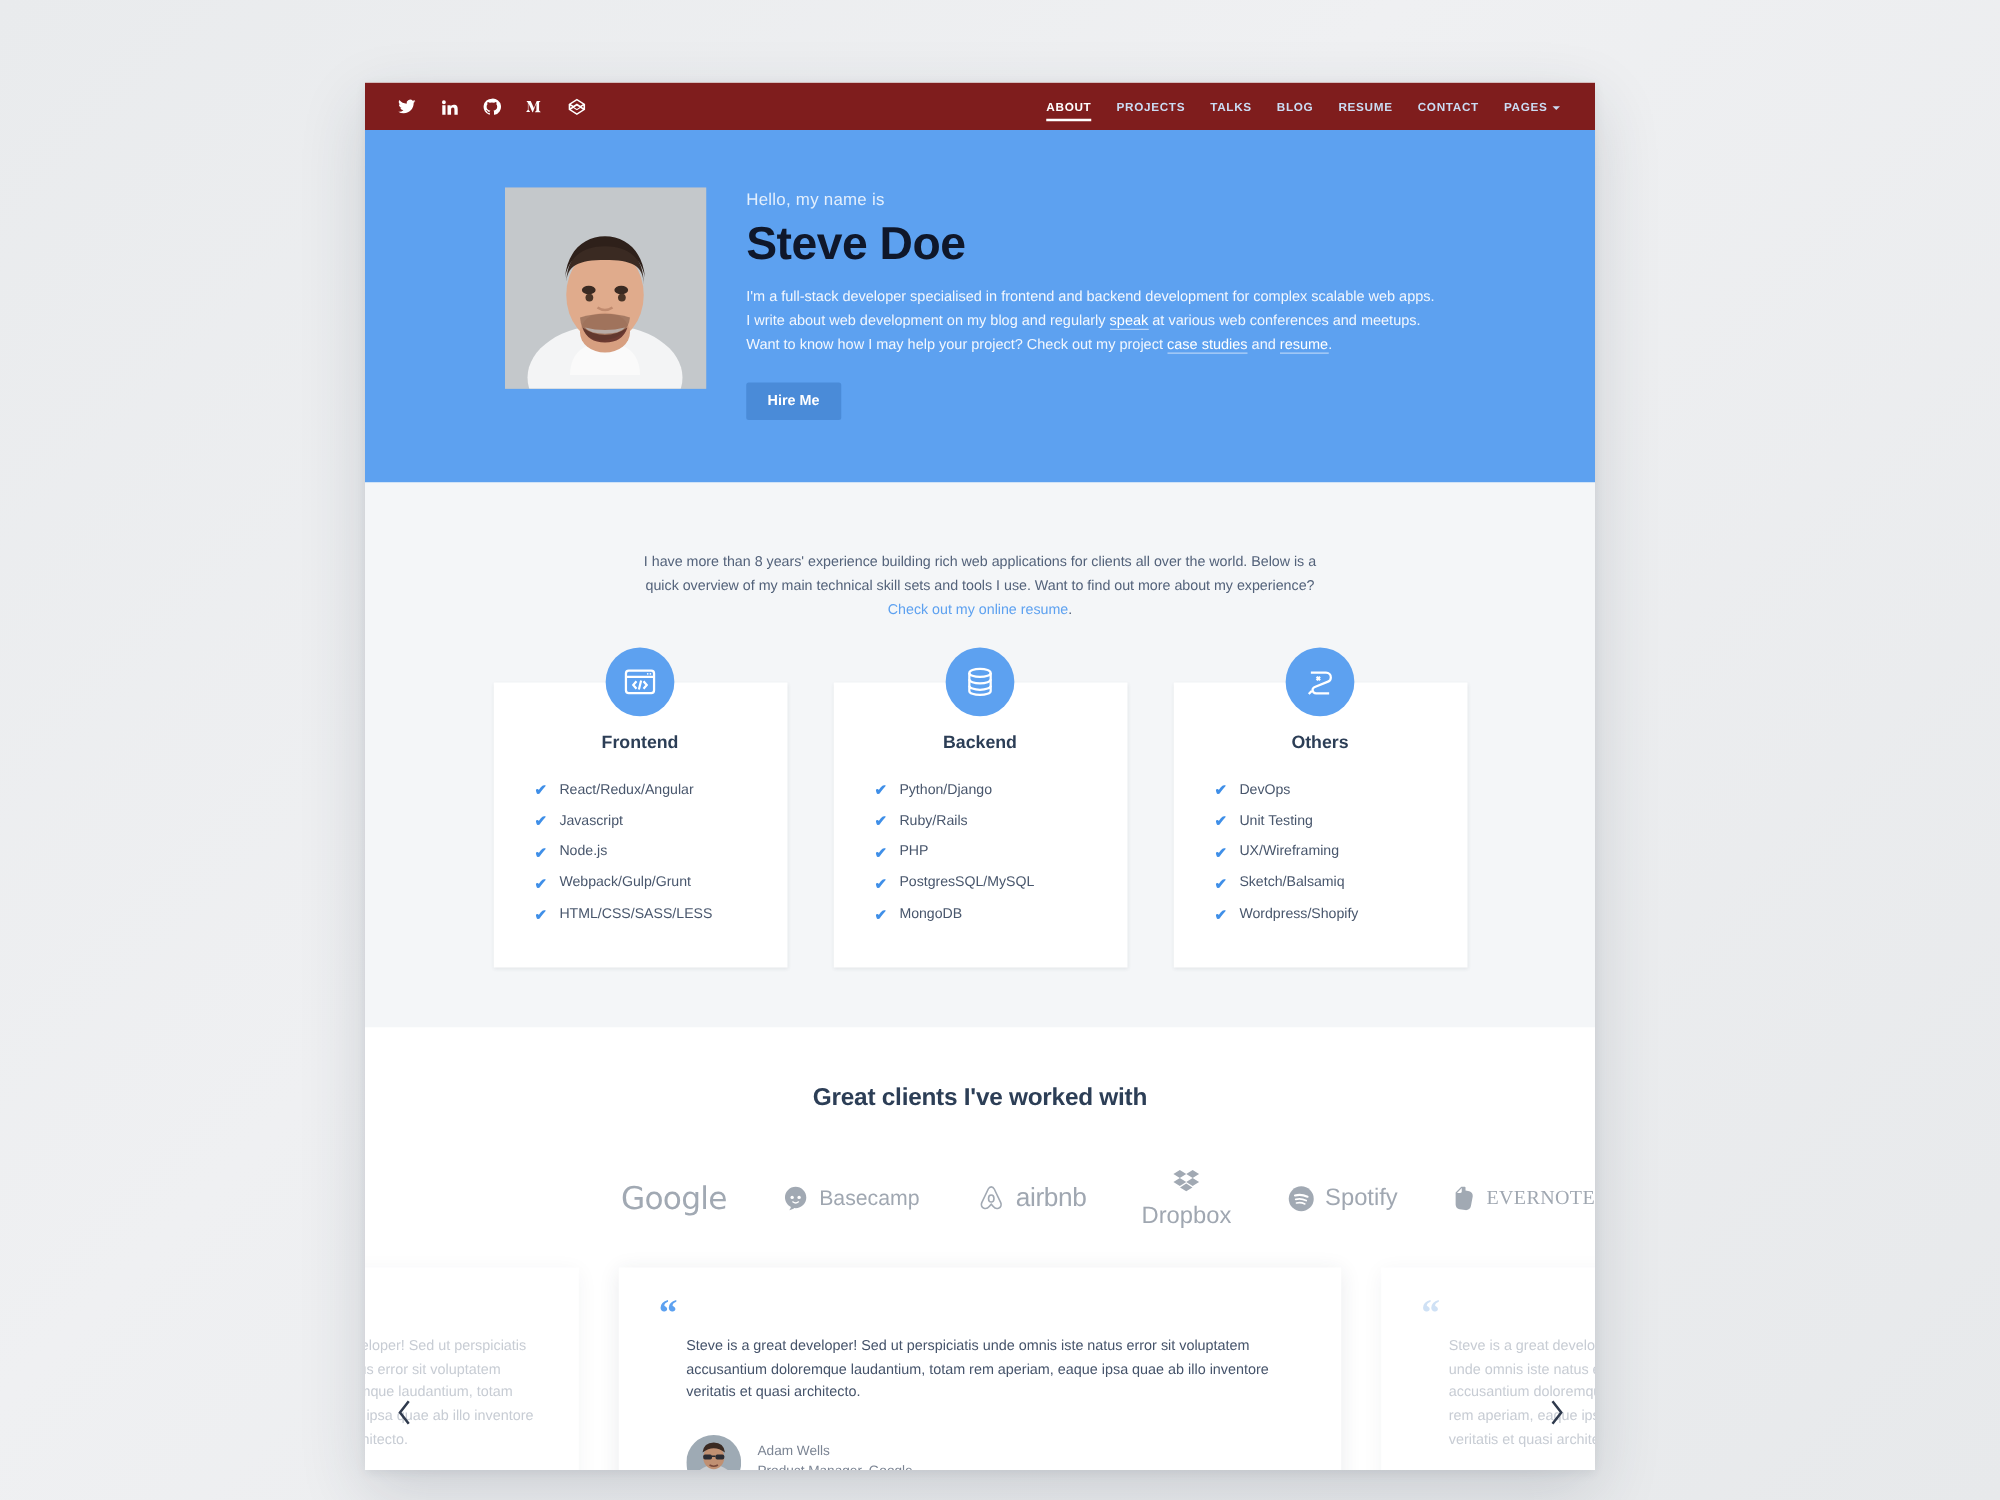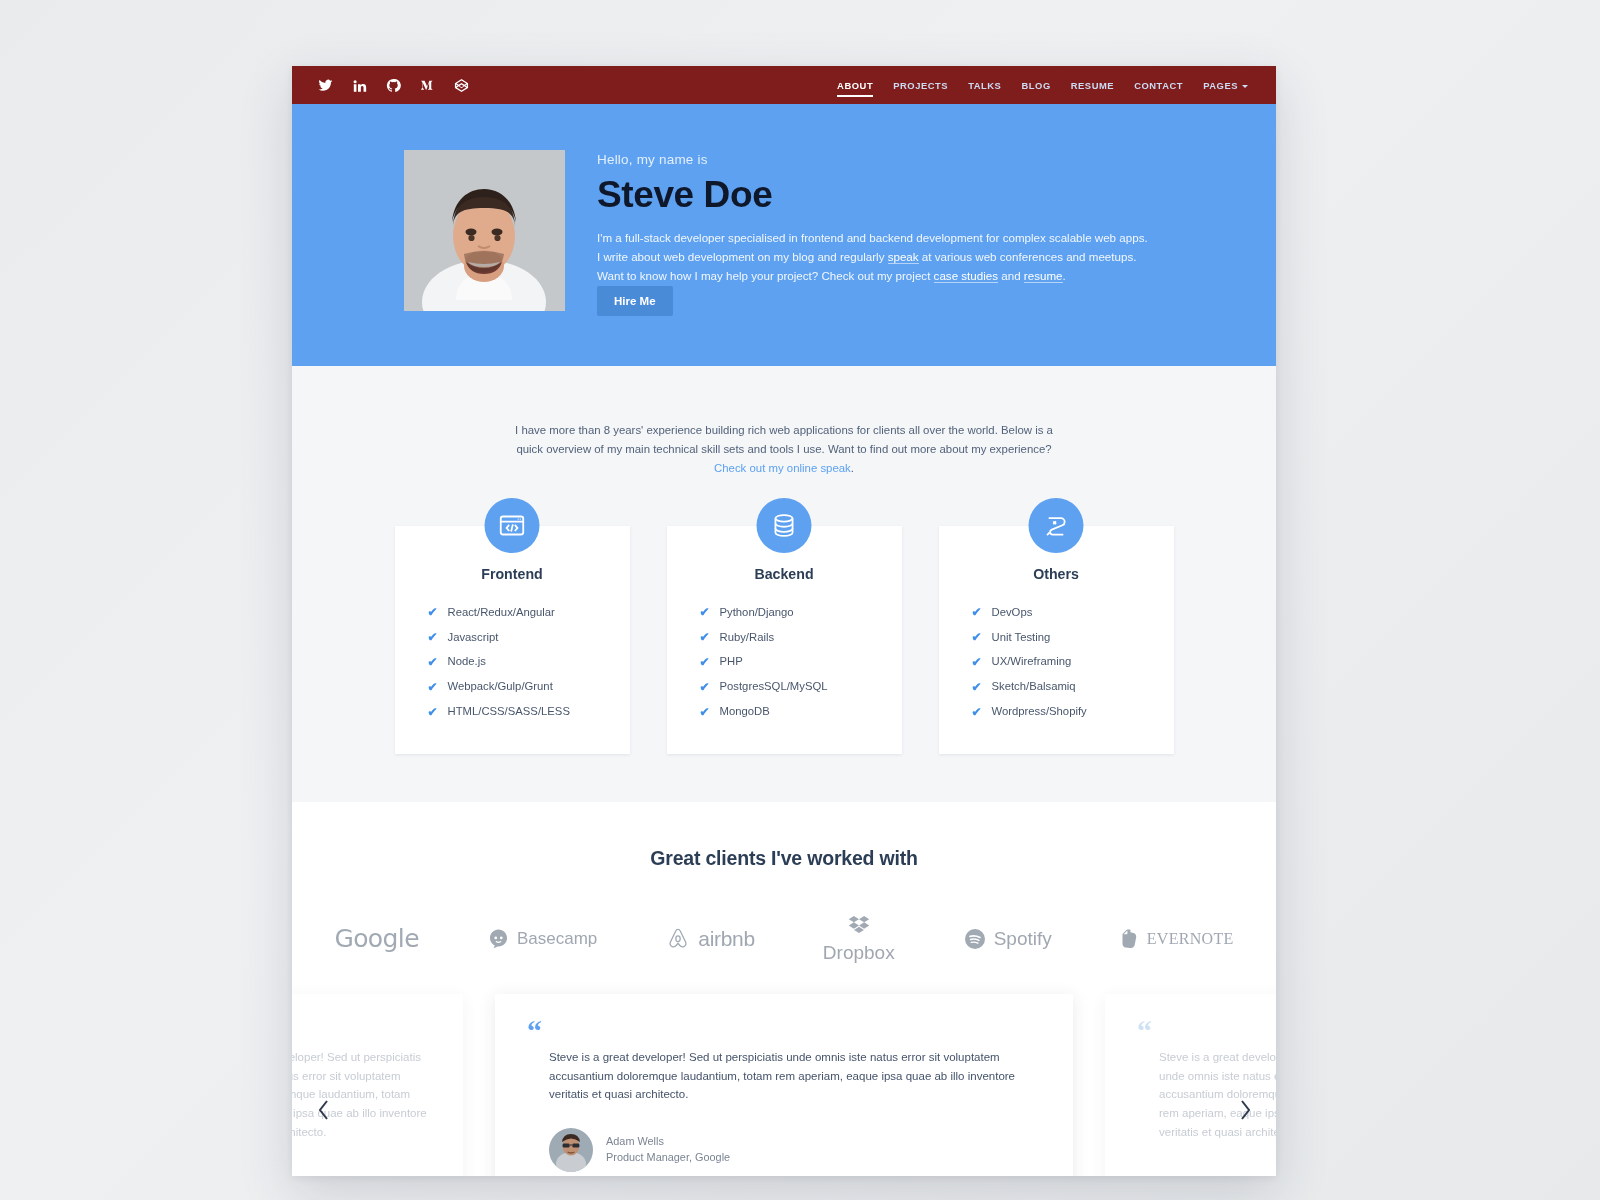--- a/index.html
+++ b/index.html
@@ -75,21 +75,21 @@
   }
   .hero-name {
     color: #0f172a; font-size: 37px; font-weight: 700;
     letter-spacing: -.4px; line-height: 1.08; margin-bottom: 14px;
   }
   .hero-desc {
     color: #f2f7fe; font-size: 11.6px; line-height: 1.63; max-width: 552px;
   }
   .hero-desc .lnk { color: #ffffff; text-decoration: none; border-bottom: 1px solid rgba(255,255,255,.55); }
   .hire {
-    display: inline-block; 
+    display: inline-block; margin-top: 20px;
     background: #4a8bd8; color: #ffffff;
     border: none; border-radius: 2px;
     font-size: 11.5px; font-weight: 700;
     padding: 9px 17px; cursor: pointer;
     font-family: inherit;
   }
 
   
   .skills {
     background: #f4f6f8; padding: 38px 0 48px 0;
@@ -129,22 +129,22 @@
   .card li {
     display: flex; align-items: center; gap: 9px;
     font-size: 11.3px; color: #48566c; line-height: 1; padding: 6.4px 0;
   }
   .chk { color: #3f8fe8; font-size: 12px; font-weight: 700; width: 11px; }
 
   
   .clients { background: #ffffff; padding: 45px 0 12px 0; }
   .clients .sec-title { font-size: 19.5px; }
   .logo-row {
-    display: flex; justify-content: center; align-items: center;
-    gap: 68px; margin-top: 43px;
+    display: flex; justify-content: flex-end; align-items: center;
+    gap: 44px; margin-top: 43px;
   }
   .logo {
     color: #98a0ab; display: flex; align-items: center; gap: 7px;
     font-size: 19px; opacity: .92;
   }
   .logo svg { display: block; }
   .logo-google { font-family: "DejaVu Sans", sans-serif; font-size: 25px; letter-spacing: -.6px; color:#9aa2ad; }
   .logo-basecamp { font-size: 17px; }
   .logo-airbnb { font-size: 21px; letter-spacing: -.3px; }
   .logo-dropbox { font-size: 19px; flex-direction: column; }
@@ -275,21 +275,21 @@
         <p class="hero-desc">
           <span>I'm a full-stack developer specialised in frontend and backend development for complex scalable web apps. I write about web development on my blog and regularly </span><a href="#" class="lnk">speak</a><span> at various web conferences and meetups. Want to know how I may help your project? Check out my project </span><a href="#" class="lnk">case studies</a><span> and </span><a href="#" class="lnk">resume</a><span>.</span>
         </p>
         <button class="hire">Hire Me</button>
       </div>
     </div>
   </section>
 
   <section class="skills">
     <p class="sec-sub">
-      <span>I have more than 8 years' experience building rich web applications for clients all over the world. Below is a quick overview of my main technical skill sets and tools I use. Want to find out more about my experience? </span><a href="#">Check out my online speak</a><span>.</span>
+      <span>I have more than 8 years' experience building rich web applications for clients all over the world. Below is a quick overview of my main technical skill sets and tools I use. Want to find out more about my experience? </span><a href="#">Check out my online resume</a><span>.</span>
     </p>
 
     <div class="cards">
 
       <div class="card">
         <div class="card-icon">
           <svg viewBox="0 0 24 24">
               <rect x="2" y="4" width="20" height="16" rx="2"></rect>
               <line x1="2" y1="8.5" x2="22" y2="8.5"></line>
               <circle cx="17.5" cy="6.3" r=".6" fill="#fff" stroke="none"></circle>

